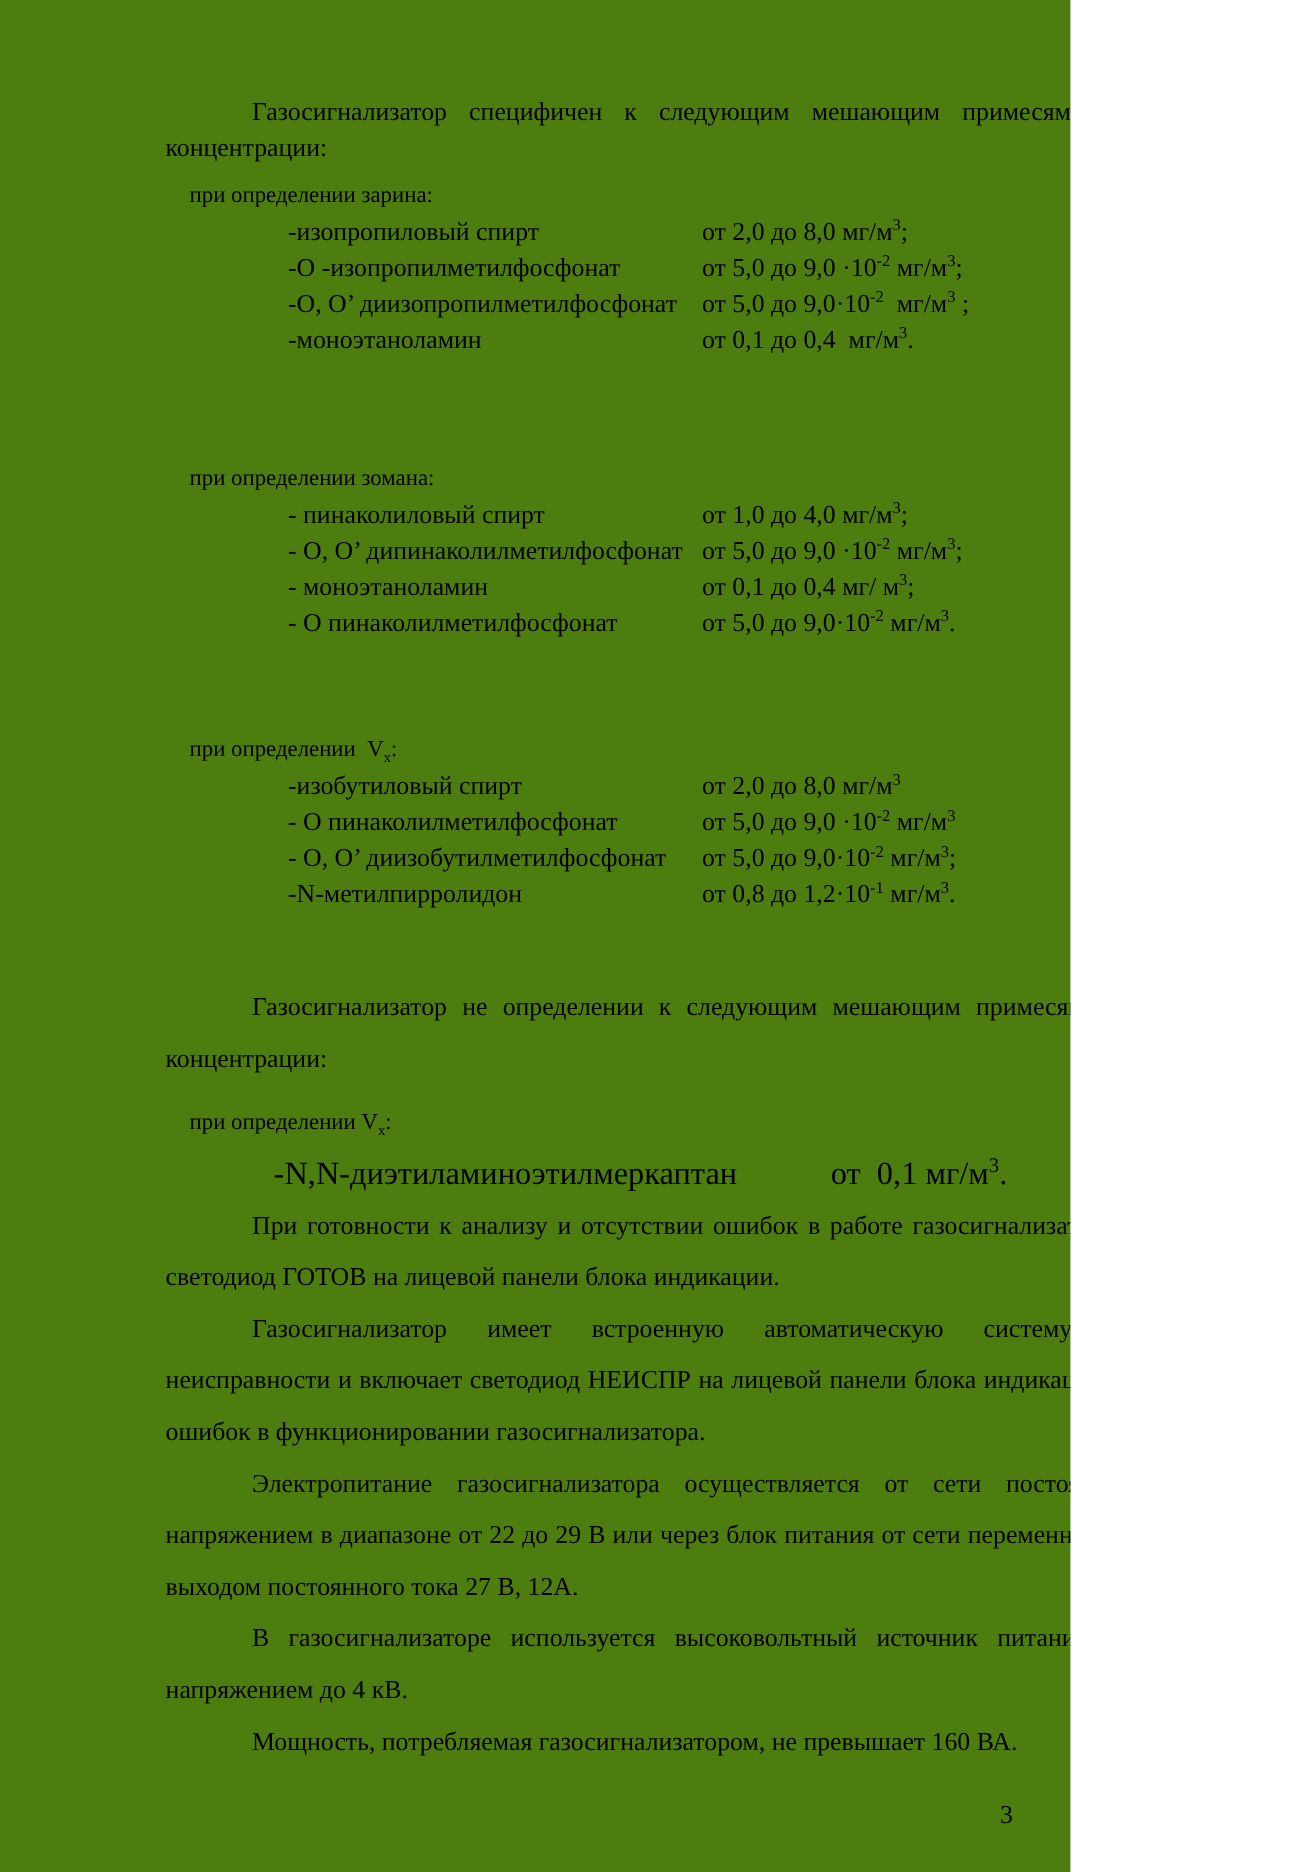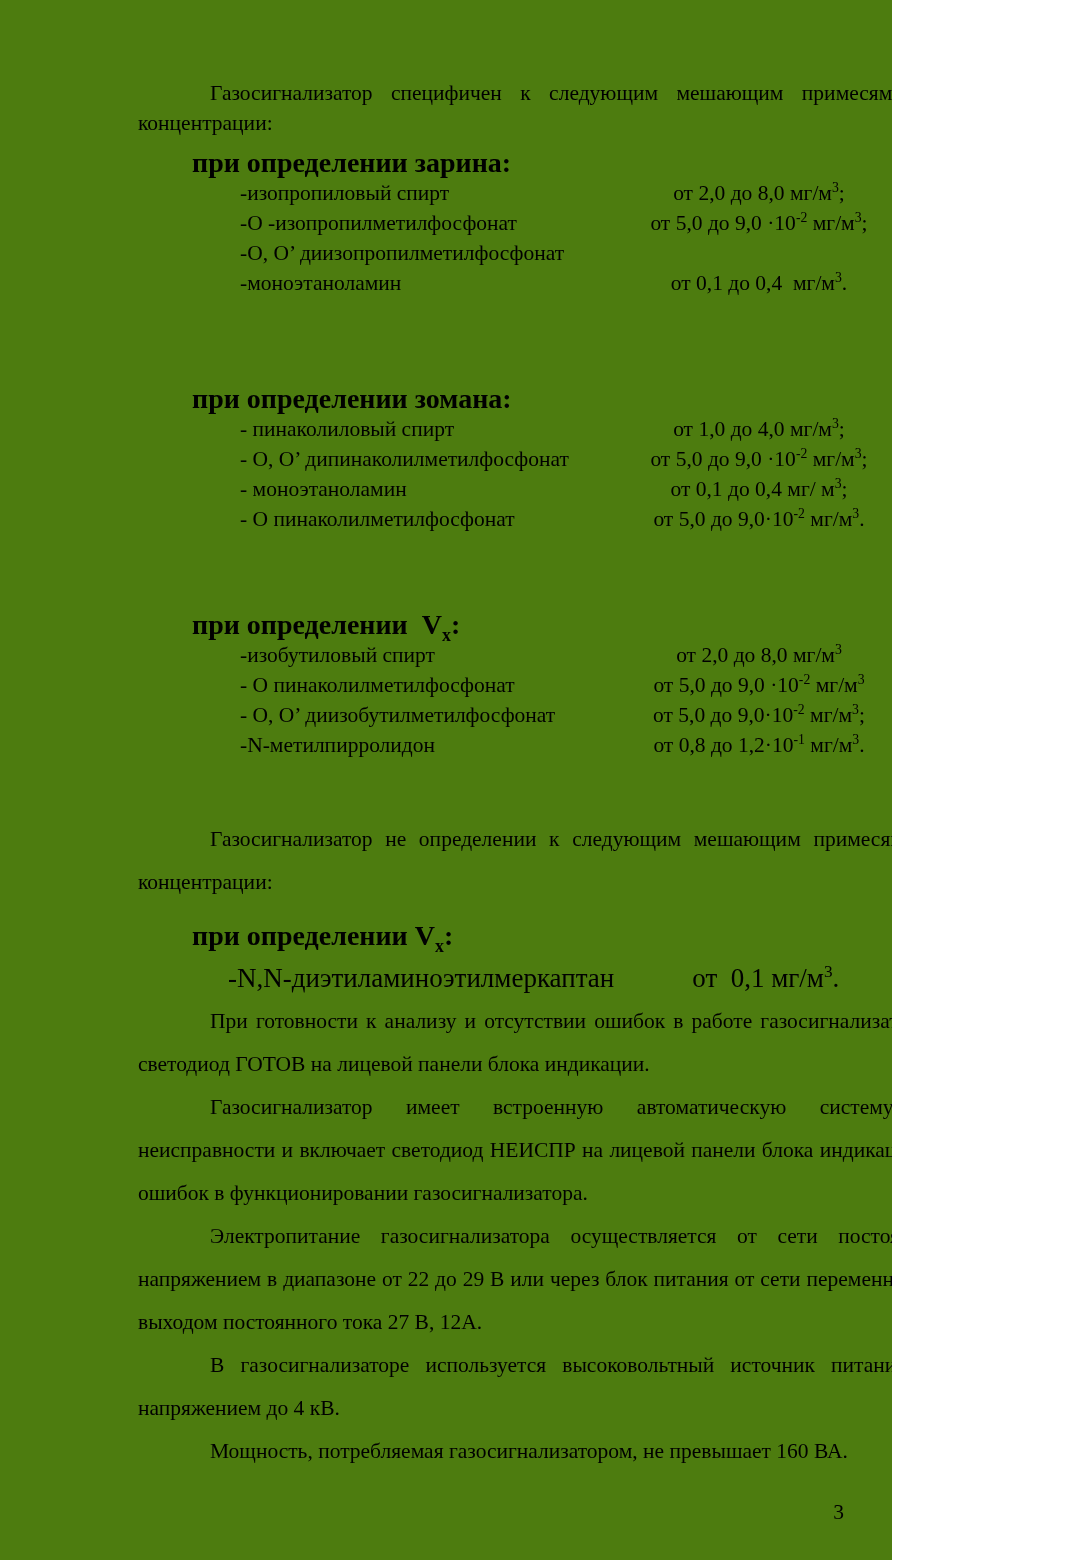--- a/index.html
+++ b/index.html
@@ -43,44 +43,43 @@
   .sp-58 { height: 58px; }
   .sp-76 { height: 76px; }
   .sp-86 { height: 86px; }
 
   
   .block {
     margin: 0;
     padding: 0;
   }
   .block-head {
-    font-size: 28px;
-    line-height: 30px;
-    margin-left: 54px;
-    white-space: pre;
-    font-weight: bold;
+    font-size: 19px;
+    line-height: 30px;
+    margin-left: 20px;
+    white-space: pre;
   }
   .rows {
     margin-top: 0px;
   }
   .row {
     display: flex;
     align-items: baseline;
     font-size: 21.5px;
     line-height: 30px;
   }
   .row .name {
     margin-left: 102px;
     width: 345px;
     white-space: pre;
     flex: 0 0 auto;
   }
   .row .val {
     flex: 1 1 auto;
-    text-align: center;
+    text-align: left;
     padding-right: 110px;
     white-space: pre;
   }
   sup, .sup {
     font-size: 0.64em;
     vertical-align: super;
     line-height: 0;
   }
   sub, .sub {
     font-size: 0.64em;
@@ -122,20 +121,21 @@
         <div class="row">
           <span class="name">-изопропиловый спирт</span>
           <span class="val"><span>от 2,0 до 8,0 мг/м</span><sup>3</sup><span>;</span></span>
         </div>
         <div class="row">
           <span class="name">-О -изопропилметилфосфонат</span>
           <span class="val"><span>от 5,0 до 9,0 ·10</span><sup>-2</sup><span> мг/м</span><sup>3</sup><span>;</span></span>
         </div>
         <div class="row">
           <span class="name">-О, О’ диизопропилметилфосфонат</span>
+          <span class="val"><span>от 5,0 до 9,0·10</span><sup>-2</sup><span>  мг/м</span><sup>3</sup><span> ;</span></span>
         </div>
         <div class="row">
           <span class="name">-моноэтаноламин</span>
           <span class="val"><span>от 0,1 до 0,4  мг/м</span><sup>3</sup><span>.</span></span>
         </div>
       </div>
     </div>
 
     <div class="sp-86"></div>
 

